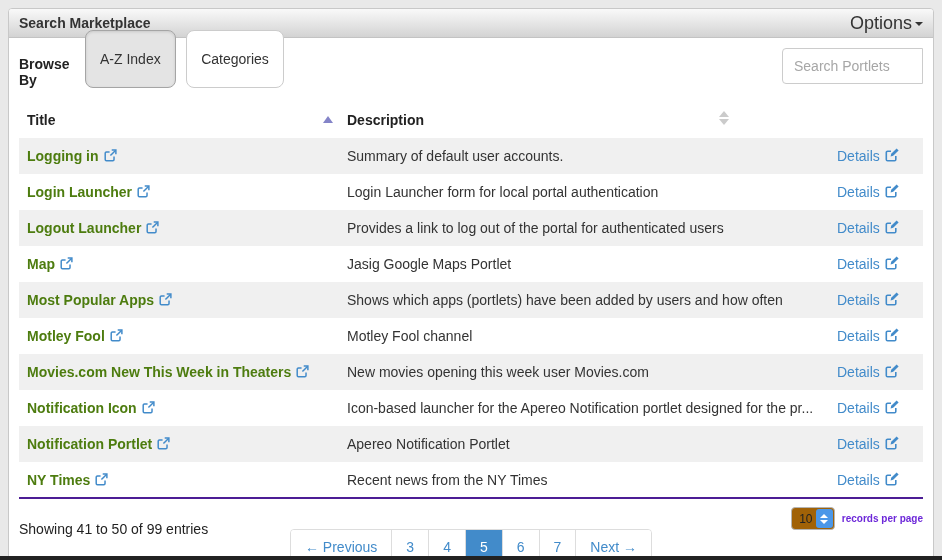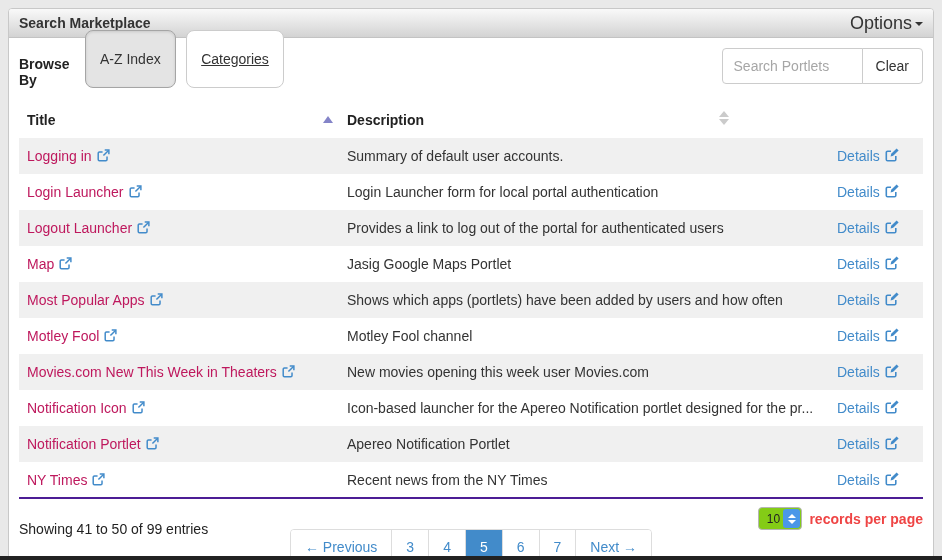--- a/index.html
+++ b/index.html
@@ -26,21 +26,21 @@
     border-top:4px solid #333; border-left:4px solid transparent; border-right:4px solid transparent;
   }
   .panel-body { padding:10px; position:relative; }
 
   
   .browse-row { display:flex; align-items:flex-end; position:relative; height:40px; }
   .browse-label { font-size:14px; font-weight:bold; color:#222; width:66px; line-height:1.15; padding-top:3px; }
   .btn { font-size:14px; color:#333; border-radius:8px; cursor:pointer; display:inline-block;
          padding:20px 14px; background:#fff; border:1px solid #ccc; }
   .btn.active { background:#e4e4e4; border-color:#a5a5a5; box-shadow:inset 0 1px 3px rgba(0,0,0,.12); }
-  .btn + .btn { margin-left:6px;text-decoration:underline; }
+  .btn + .btn { margin-left:6px; }
   .search-group { position:absolute; right:0; top:0; display:flex; }
   .search-input {
     width:141px; height:36px; border:1px solid #ccc; border-radius:4px 0 0 4px;
     padding:0 11px; font-size:14px; font-family:"Liberation Sans",sans-serif; color:#737373; outline:none;
   }
   .search-input::placeholder { color:#a6a6a6; }
   .clear-btn {
     height:36px; margin-left:-1px; border:1px solid #ccc; border-radius:0 4px 4px 0;
     background:#fff; font-size:14px; color:#333; padding:0 13px; cursor:pointer;
     font-family:"Liberation Sans",sans-serif;
@@ -55,51 +55,51 @@
   .sort-asc {
     position:absolute; right:6px; top:13px; width:0; height:0;
     border-bottom:7px solid #8484c8; border-left:5px solid transparent; border-right:5px solid transparent;
   }
   .sort-both { position:absolute; right:100px; top:8px; }
   .sort-both span { display:block; width:0; height:0; border-left:5px solid transparent; border-right:5px solid transparent; }
   .sort-both .up   { border-bottom:6px solid #cbcbcb; margin-bottom:2px; }
   .sort-both .down { border-top:6px solid #cbcbcb; }
   td { font-size:14px; color:#333; padding:0 8px; height:36px; vertical-align:middle; }
   tr.stripe td { background:#f0f0f0; }
-  a.title-link { color:#be185d; font-weight:normal; text-decoration:none; white-space:nowrap; }
+  a.title-link { color:#4d7c0f; font-weight:bold; text-decoration:none; white-space:nowrap; }
   a.details-link { color:#428bca; text-decoration:none; }
   .link-icon { margin-left:5px; vertical-align:-1px; }
 
   
   .table-footer { position:relative; height:80px; margin-top:0; }
   .showing-text { position:absolute; left:0; top:22px; font-size:14px; color:#222; }
   .pagination {
     position:absolute; left:50%; transform:translateX(-50%); top:30px;
     display:flex; border:1px solid #ddd; border-radius:4px 4px 0 0; overflow:hidden; background:#fff;
   }
   .page-item {
     font-size:14px; color:#428bca; text-decoration:none; padding:9px 14px; min-width:14px;
     text-align:center; border-right:1px solid #ddd; background:#fff; cursor:pointer;
   }
   .page-item:last-child { border-right:none; }
   .page-item.active { background:#428bca; color:#fff; }
   .records-group { position:absolute; right:0; top:8px; display:flex; align-items:center; }
   .records-select {
-    width:44px; height:23px; border:1px solid #b5b5b5; border-radius:4px; background:#84cc16;
+    width:44px; height:23px; border:1px solid #b5b5b5; border-radius:4px; background:#a16207;
     display:flex; align-items:center; cursor:pointer; position:relative; margin-right:7px;
   }
   .records-select .value { flex:1; text-align:center; font-size:12px; color:#222; padding-right:14px; }
   .stepper {
     position:absolute; right:1px; top:1px; width:17px; height:19px; border-radius:3px;
     background:#4b97e8; display:flex; flex-direction:column; align-items:center; justify-content:center;
   }
   .stepper i { display:block; width:0; height:0; border-left:4px solid transparent; border-right:4px solid transparent; }
   .stepper .up   { border-bottom:4px solid #fff; margin-bottom:2px; }
   .stepper .down { border-top:4px solid #fff; }
-  .records-label { font-size:14px; font-weight:bold; color:#ef4444; }
+  .records-label { font-size:10px; font-weight:bold; color:#6d28d9; }
 
   .bottom-edge { position:absolute; left:0; top:556px; width:942px; height:4px; background:#222; }
 </style>
 </head>
 <body>
 
 <div class="panel">
   <div class="panel-heading">
     <span class="panel-title">Search Marketplace</span>
     <span class="options-toggle"><span>Options</span><span class="caret"></span></span>
@@ -108,21 +108,20 @@
   <div class="panel-body">
 
     <div class="browse-row">
       <div class="browse-label">Browse By</div>
       <div>
         <span class="btn active">A-Z Index</span>
         <span class="btn">Categories</span>
       </div>
       <div class="search-group">
         <input class="search-input" type="text" placeholder="Search Portlets" style="">
-        <button class="clear-btn">Clear</button>
       </div>
     </div>
 
     <table class="portlet-table">
       <thead>
         <tr>
           <th class="col-title"><span>Title</span><span class="sort-asc"></span></th>
           <th class="col-desc"><span>Description</span><span class="sort-both">
                 <span class="up"></span>
                 <span class="down"></span>

